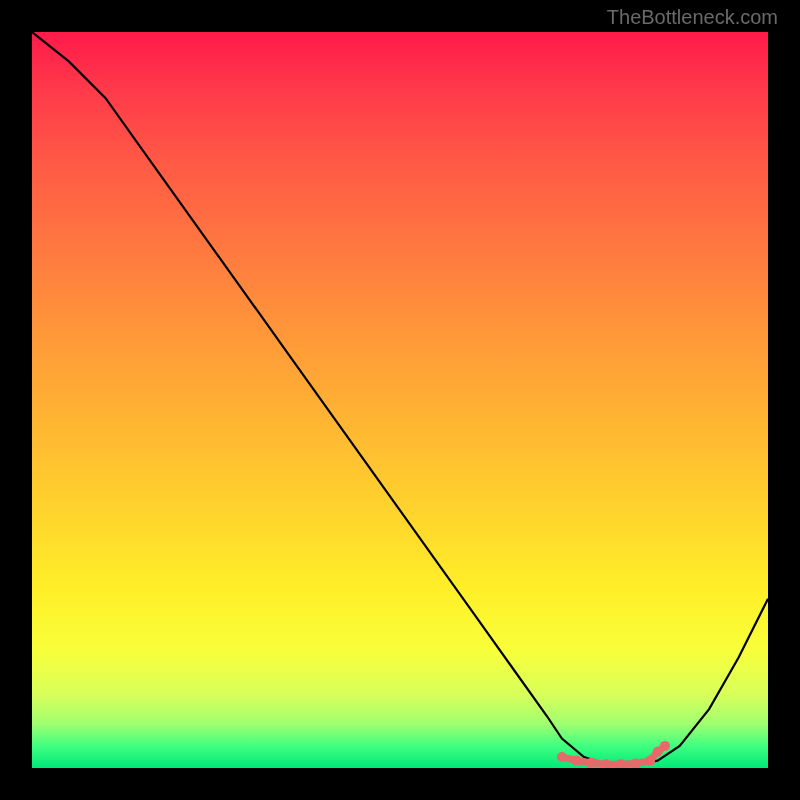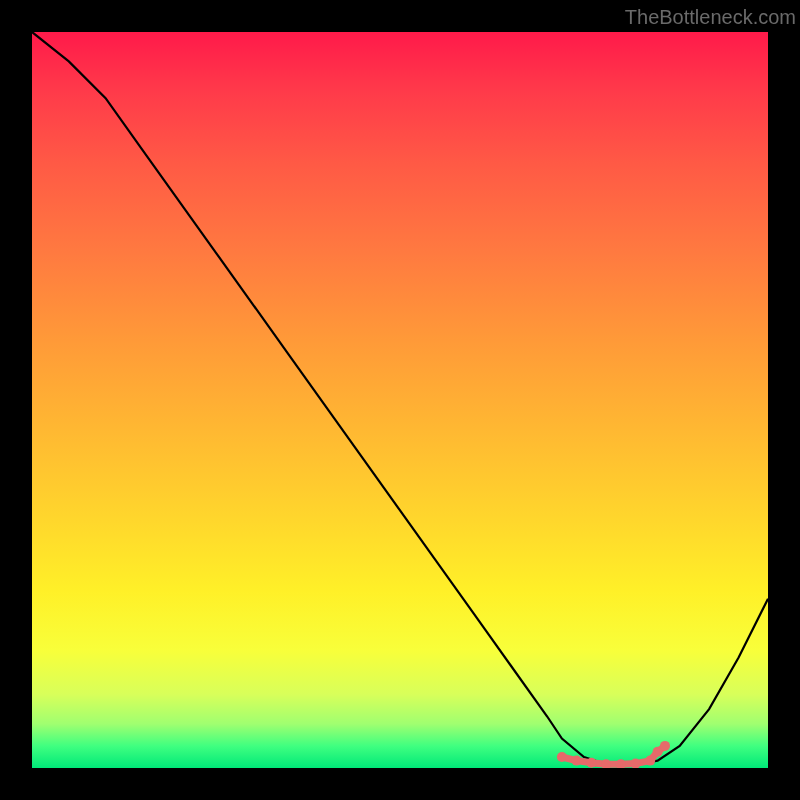--- a/index.html
+++ b/index.html
@@ -6,21 +6,21 @@
   body {
     width: 800px;
     height: 800px;
     background: #000;
     position: relative;
     font-family: Arial, sans-serif;
   }
   .watermark {
     position: absolute;
     top: 6px;
-    right: 4px;
+    right: 22px;
     color: #6a6a6a;
     font-size: 20px;
     font-weight: 500;
     z-index: 10;
   }
   .plot-area {
     position: absolute;
     left: 32px;
     top: 32px;
     width: 736px;

